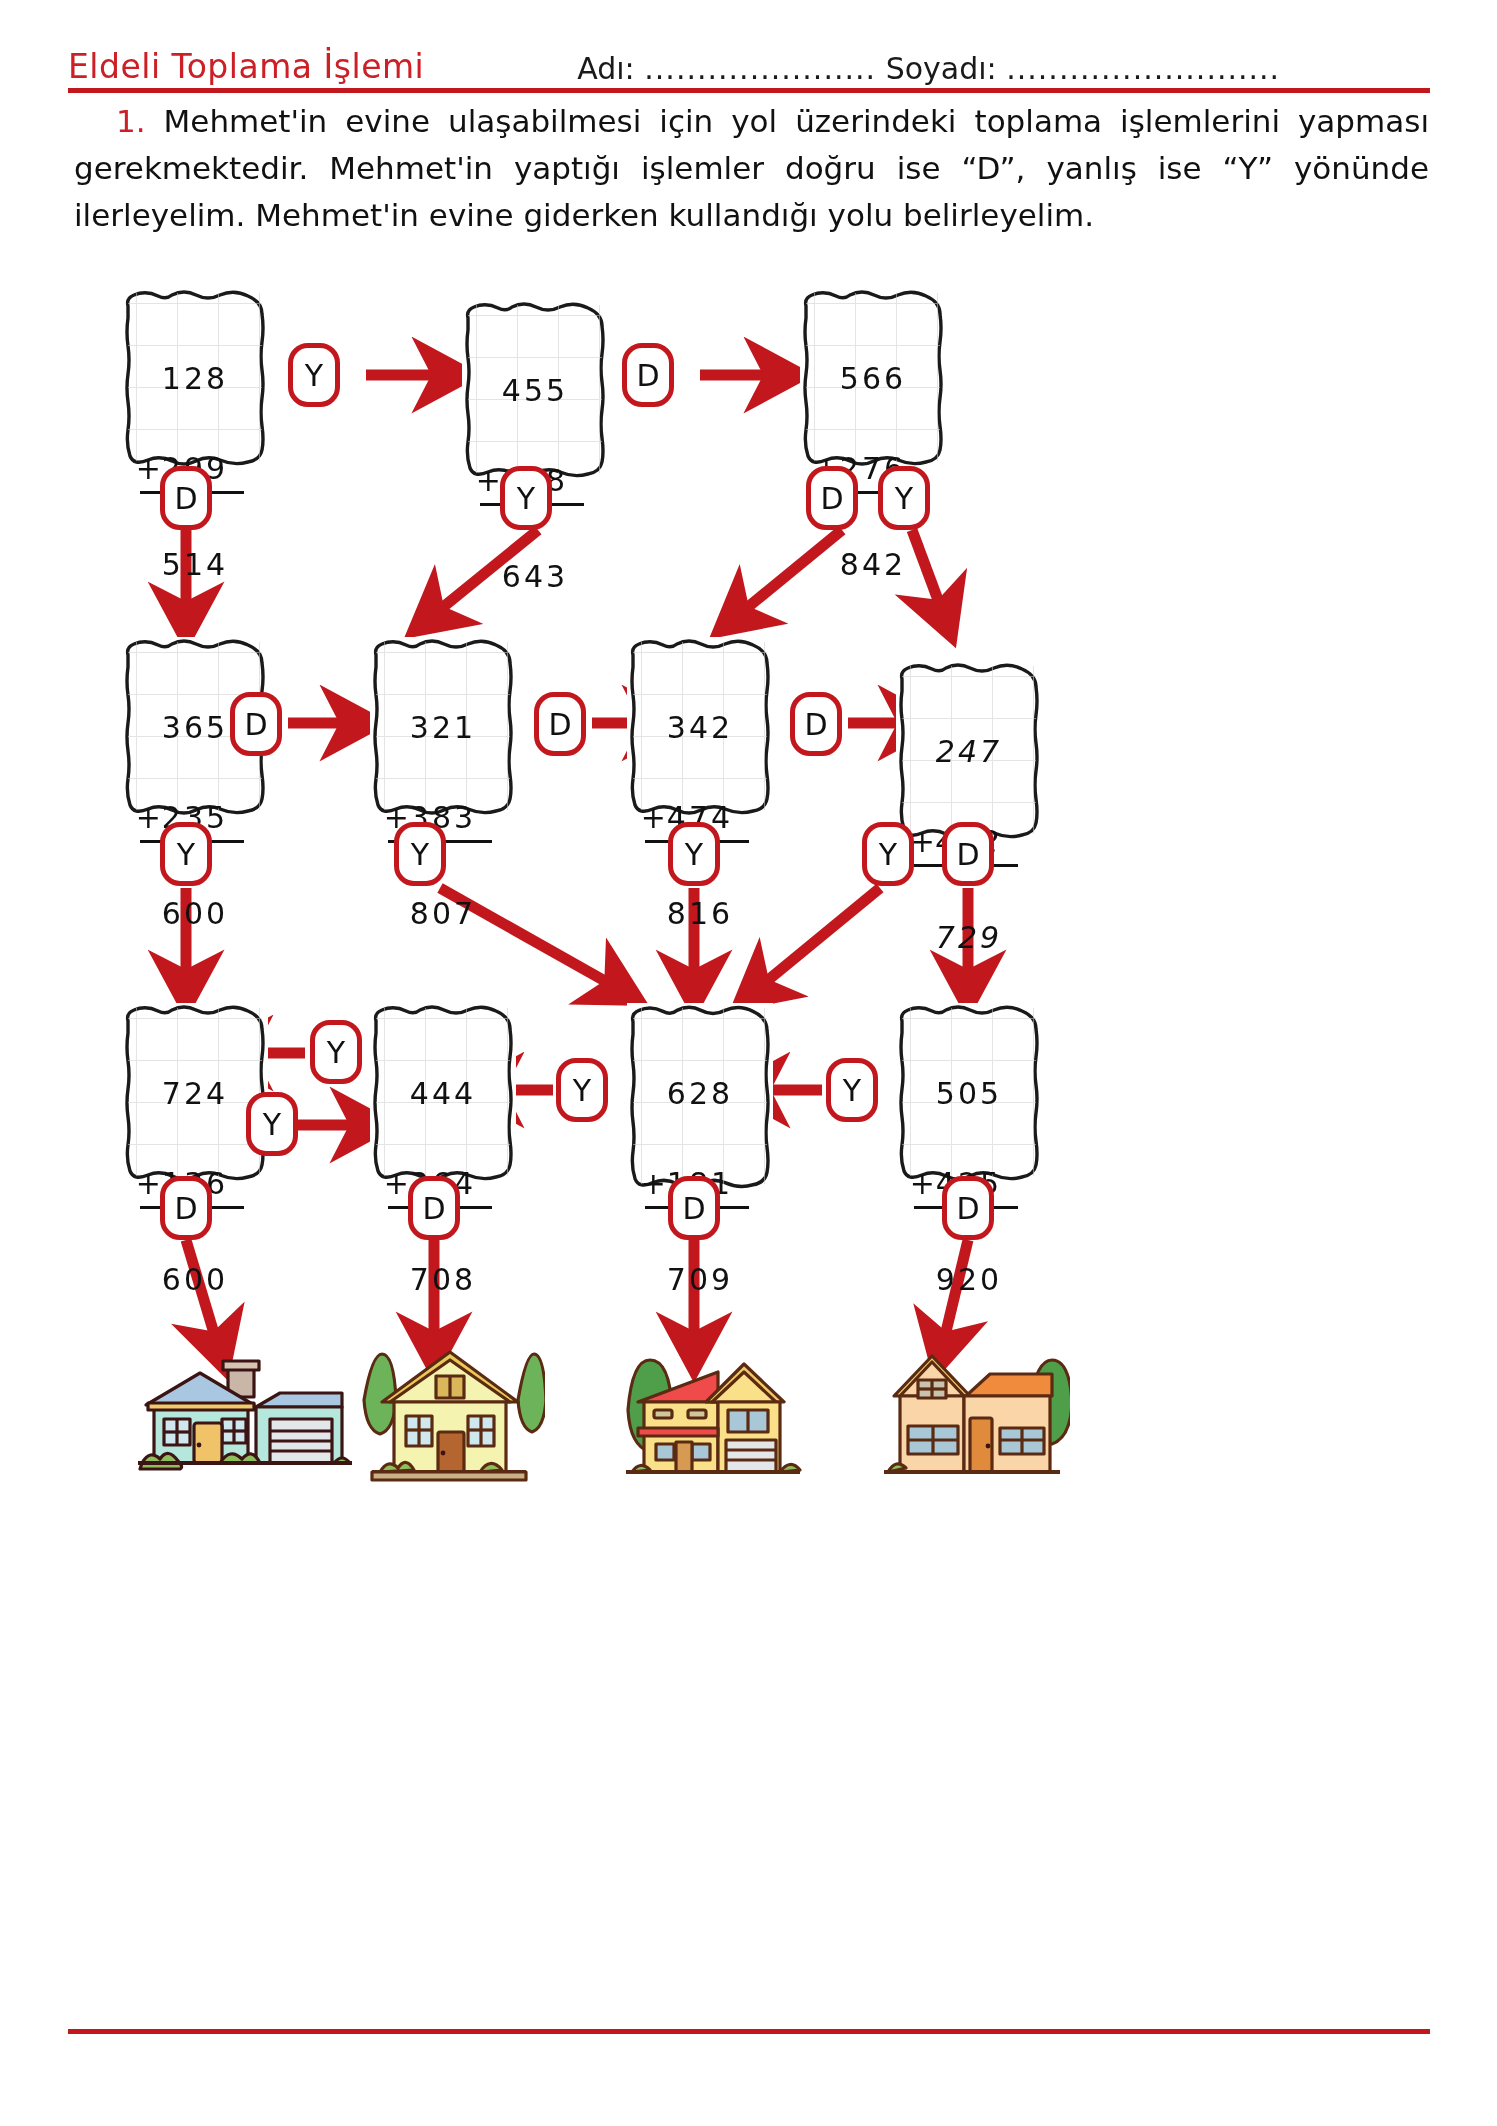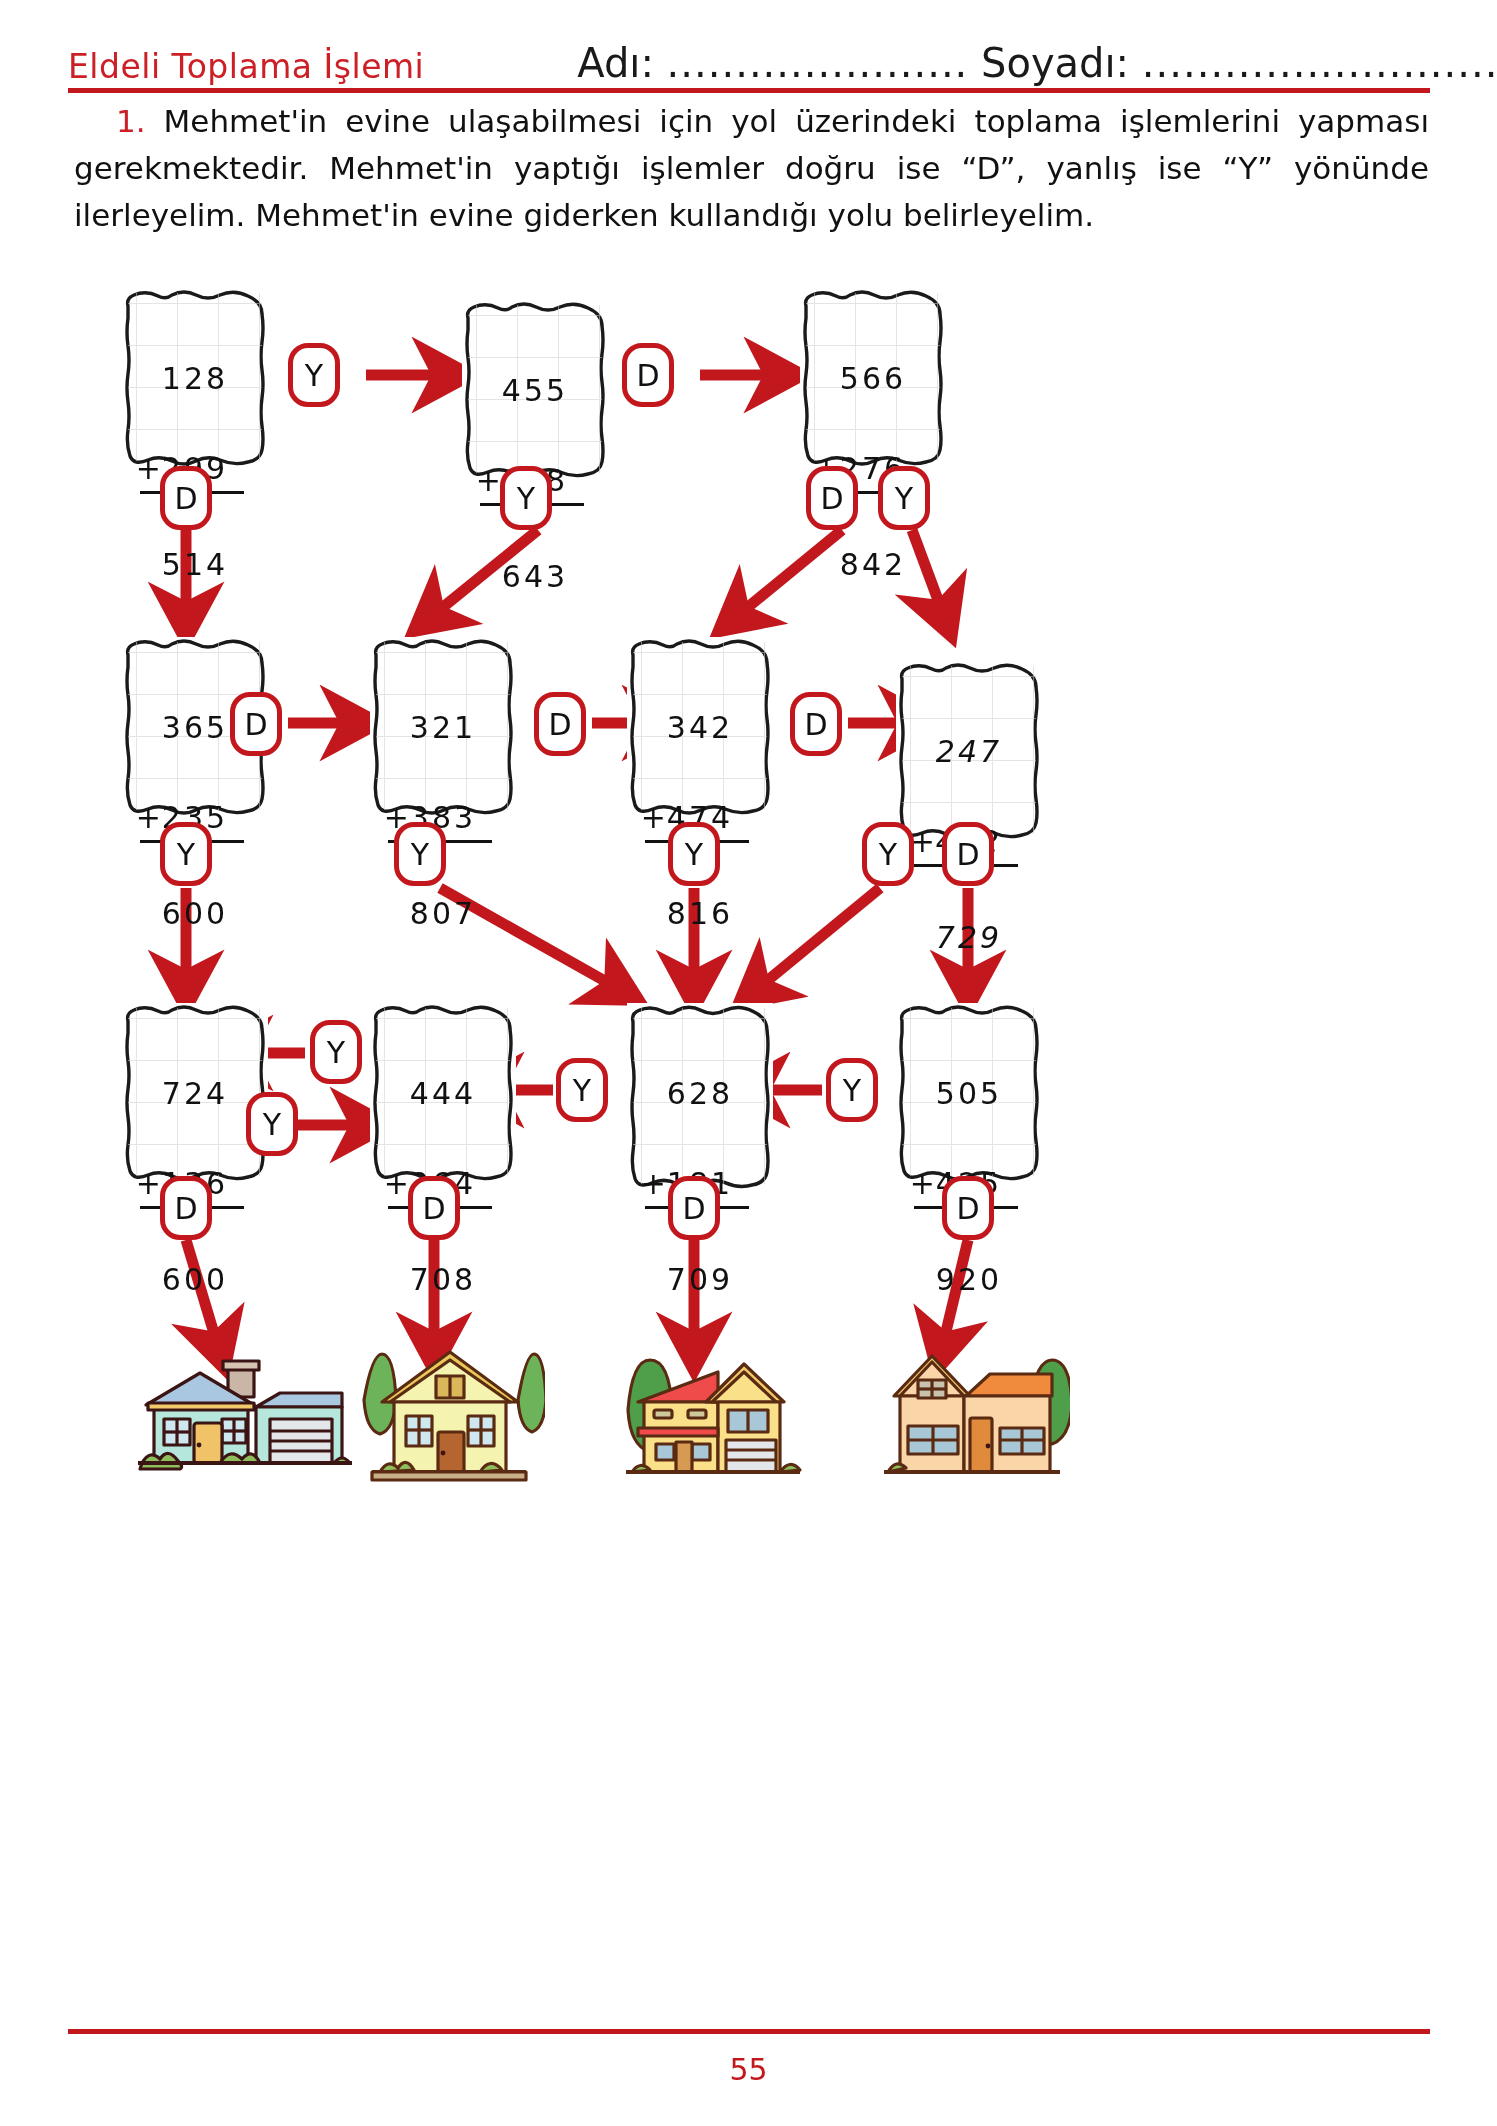--- a/index.html
+++ b/index.html
@@ -17,21 +17,21 @@
   .header-row {
     position:absolute; left:68px; top:38px; width:1362px; height:48px;
     display:flex; align-items:flex-end;
   }
   .worksheet-title {
     color:#cc2026; font-size:33px; letter-spacing:0.5px;
     font-family:"DejaVu Sans", sans-serif; font-weight:400;
     white-space:nowrap;
   }
   .name-fields {
-    margin-left:153px; font-size:40px; color:#1a1a1a;
+    margin-left:153px; font-size:30px; color:#1a1a1a;
     font-family:"DejaVu Sans", sans-serif; white-space:nowrap;
   }
   .name-fields .dots { letter-spacing:1px; }
   .header-rule {
     position:absolute; left:68px; top:88px; width:1362px; height:5px;
     background:#c2181d;
   }
 
   
   .instruction {
@@ -540,15 +540,14 @@
         <rect x="130" y="88" width="44" height="26" fill="#a8c8d8"></rect>
         <line x1="152" y1="88" x2="152" y2="114"></line>
         <line x1="130" y1="100" x2="174" y2="100"></line>
         <path d="M18,132 q8,-14 18,-4 z" fill="#8fbe5c"></path>
         <line x1="14" y1="132" x2="190" y2="132" stroke-width="4"></line>
       </g>
     </svg>
   </div>
 
   <div class="footer-rule"></div>
-  <div class="page-number">55</div>
 
 </div>
 
 </body></html>

